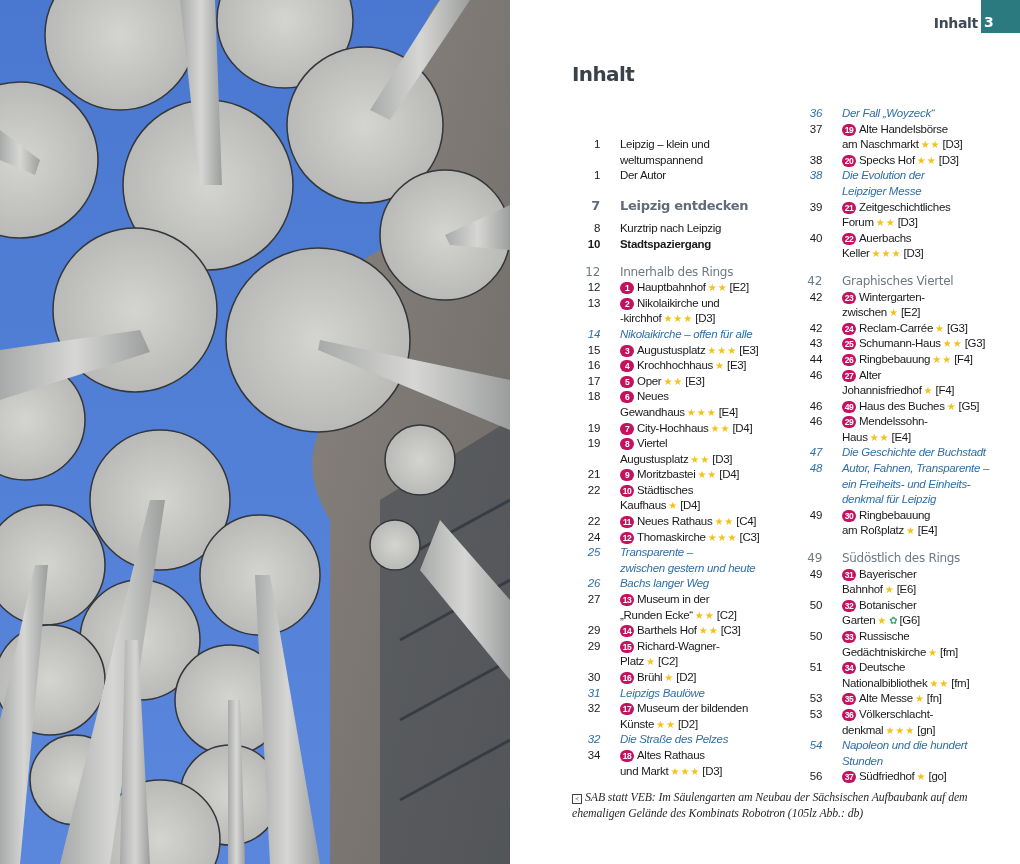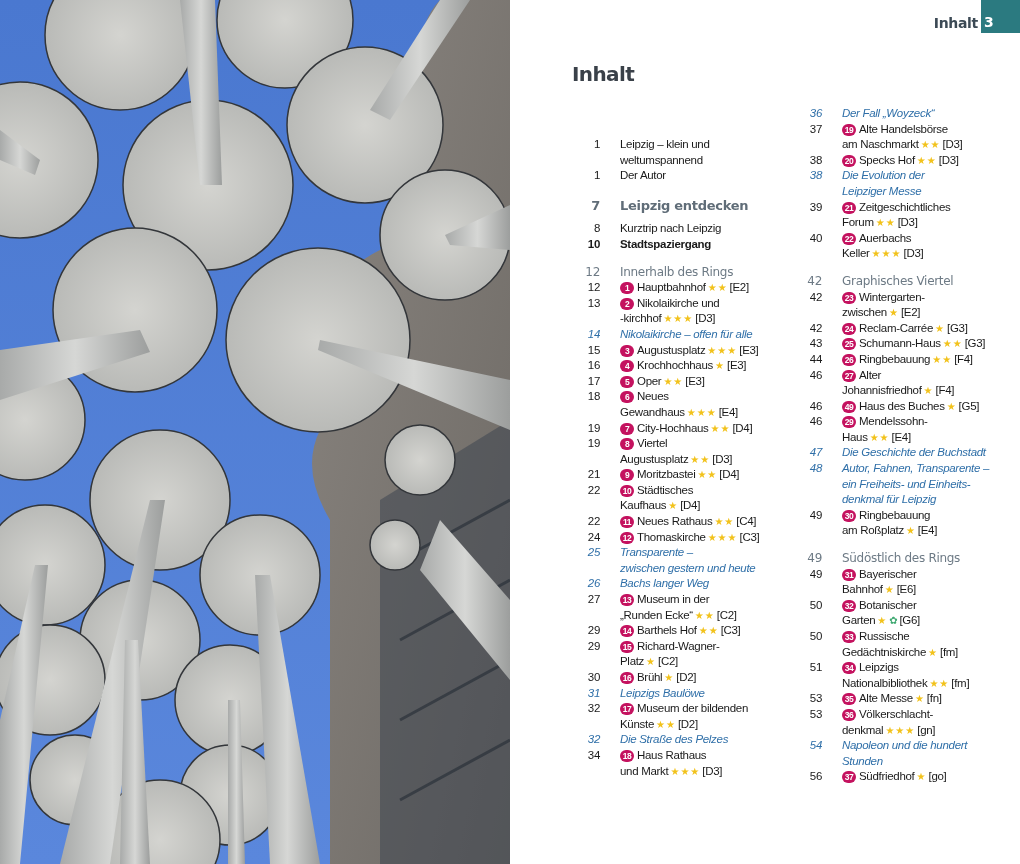--- a/index.html
+++ b/index.html
@@ -268,21 +268,21 @@
       <div class="row">
         <span class="pg"></span>
         <span class="txt"><span>Künste</span><span class="stars">★★</span><span>[D2]</span></span>
       </div>
       <div class="row info">
         <span class="pg">32</span>
         <span class="txt"><span>Die Straße des Pelzes</span></span>
       </div>
       <div class="row">
         <span class="pg">34</span>
-        <span class="txt"><span class="badge">18</span><span>Haus Rathaus</span></span>
+        <span class="txt"><span class="badge">18</span><span>Altes Rathaus</span></span>
       </div>
       <div class="row">
         <span class="pg"></span>
         <span class="txt"><span>und Markt</span><span class="stars">★★★</span><span>[D3]</span></span>
       </div>
     </div>
   <div class="col right" id="col-right">
       <div class="row info">
         <span class="pg">36</span>
         <span class="txt"><span>Der Fall „Woyzeck“</span></span>
@@ -414,21 +414,21 @@
       <div class="row">
         <span class="pg">50</span>
         <span class="txt"><span class="badge">33</span><span>Russische</span></span>
       </div>
       <div class="row">
         <span class="pg"></span>
         <span class="txt"><span>Gedächtniskirche</span><span class="stars">★</span><span>[fm]</span></span>
       </div>
       <div class="row">
         <span class="pg">51</span>
-        <span class="txt"><span class="badge">34</span><span>Leipzigs</span></span>
+        <span class="txt"><span class="badge">34</span><span>Deutsche</span></span>
       </div>
       <div class="row">
         <span class="pg"></span>
         <span class="txt"><span>Nationalbibliothek</span><span class="stars">★★</span><span>[fm]</span></span>
       </div>
       <div class="row">
         <span class="pg">53</span>
         <span class="txt"><span class="badge">35</span><span>Alte Messe</span><span class="stars">★</span><span>[fn]</span></span>
       </div>
       <div class="row">
@@ -446,13 +446,16 @@
       <div class="row info">
         <span class="pg"></span>
         <span class="txt"><span>Stunden</span></span>
       </div>
       <div class="row">
         <span class="pg">56</span>
         <span class="txt"><span class="badge">37</span><span>Südfriedhof</span><span class="stars">★</span><span>[go]</span></span>
       </div>
     </div>
 
+  <div class="caption">
+    <span class="arrow-box">&lt;</span><span>SAB statt VEB: Im Säulengarten am Neubau der Sächsischen Aufbaubank auf dem ehemaligen Gelände des Kombinats Robotron (105lz Abb.: db)</span>
+  </div>
 </div>
 
 </body></html>

